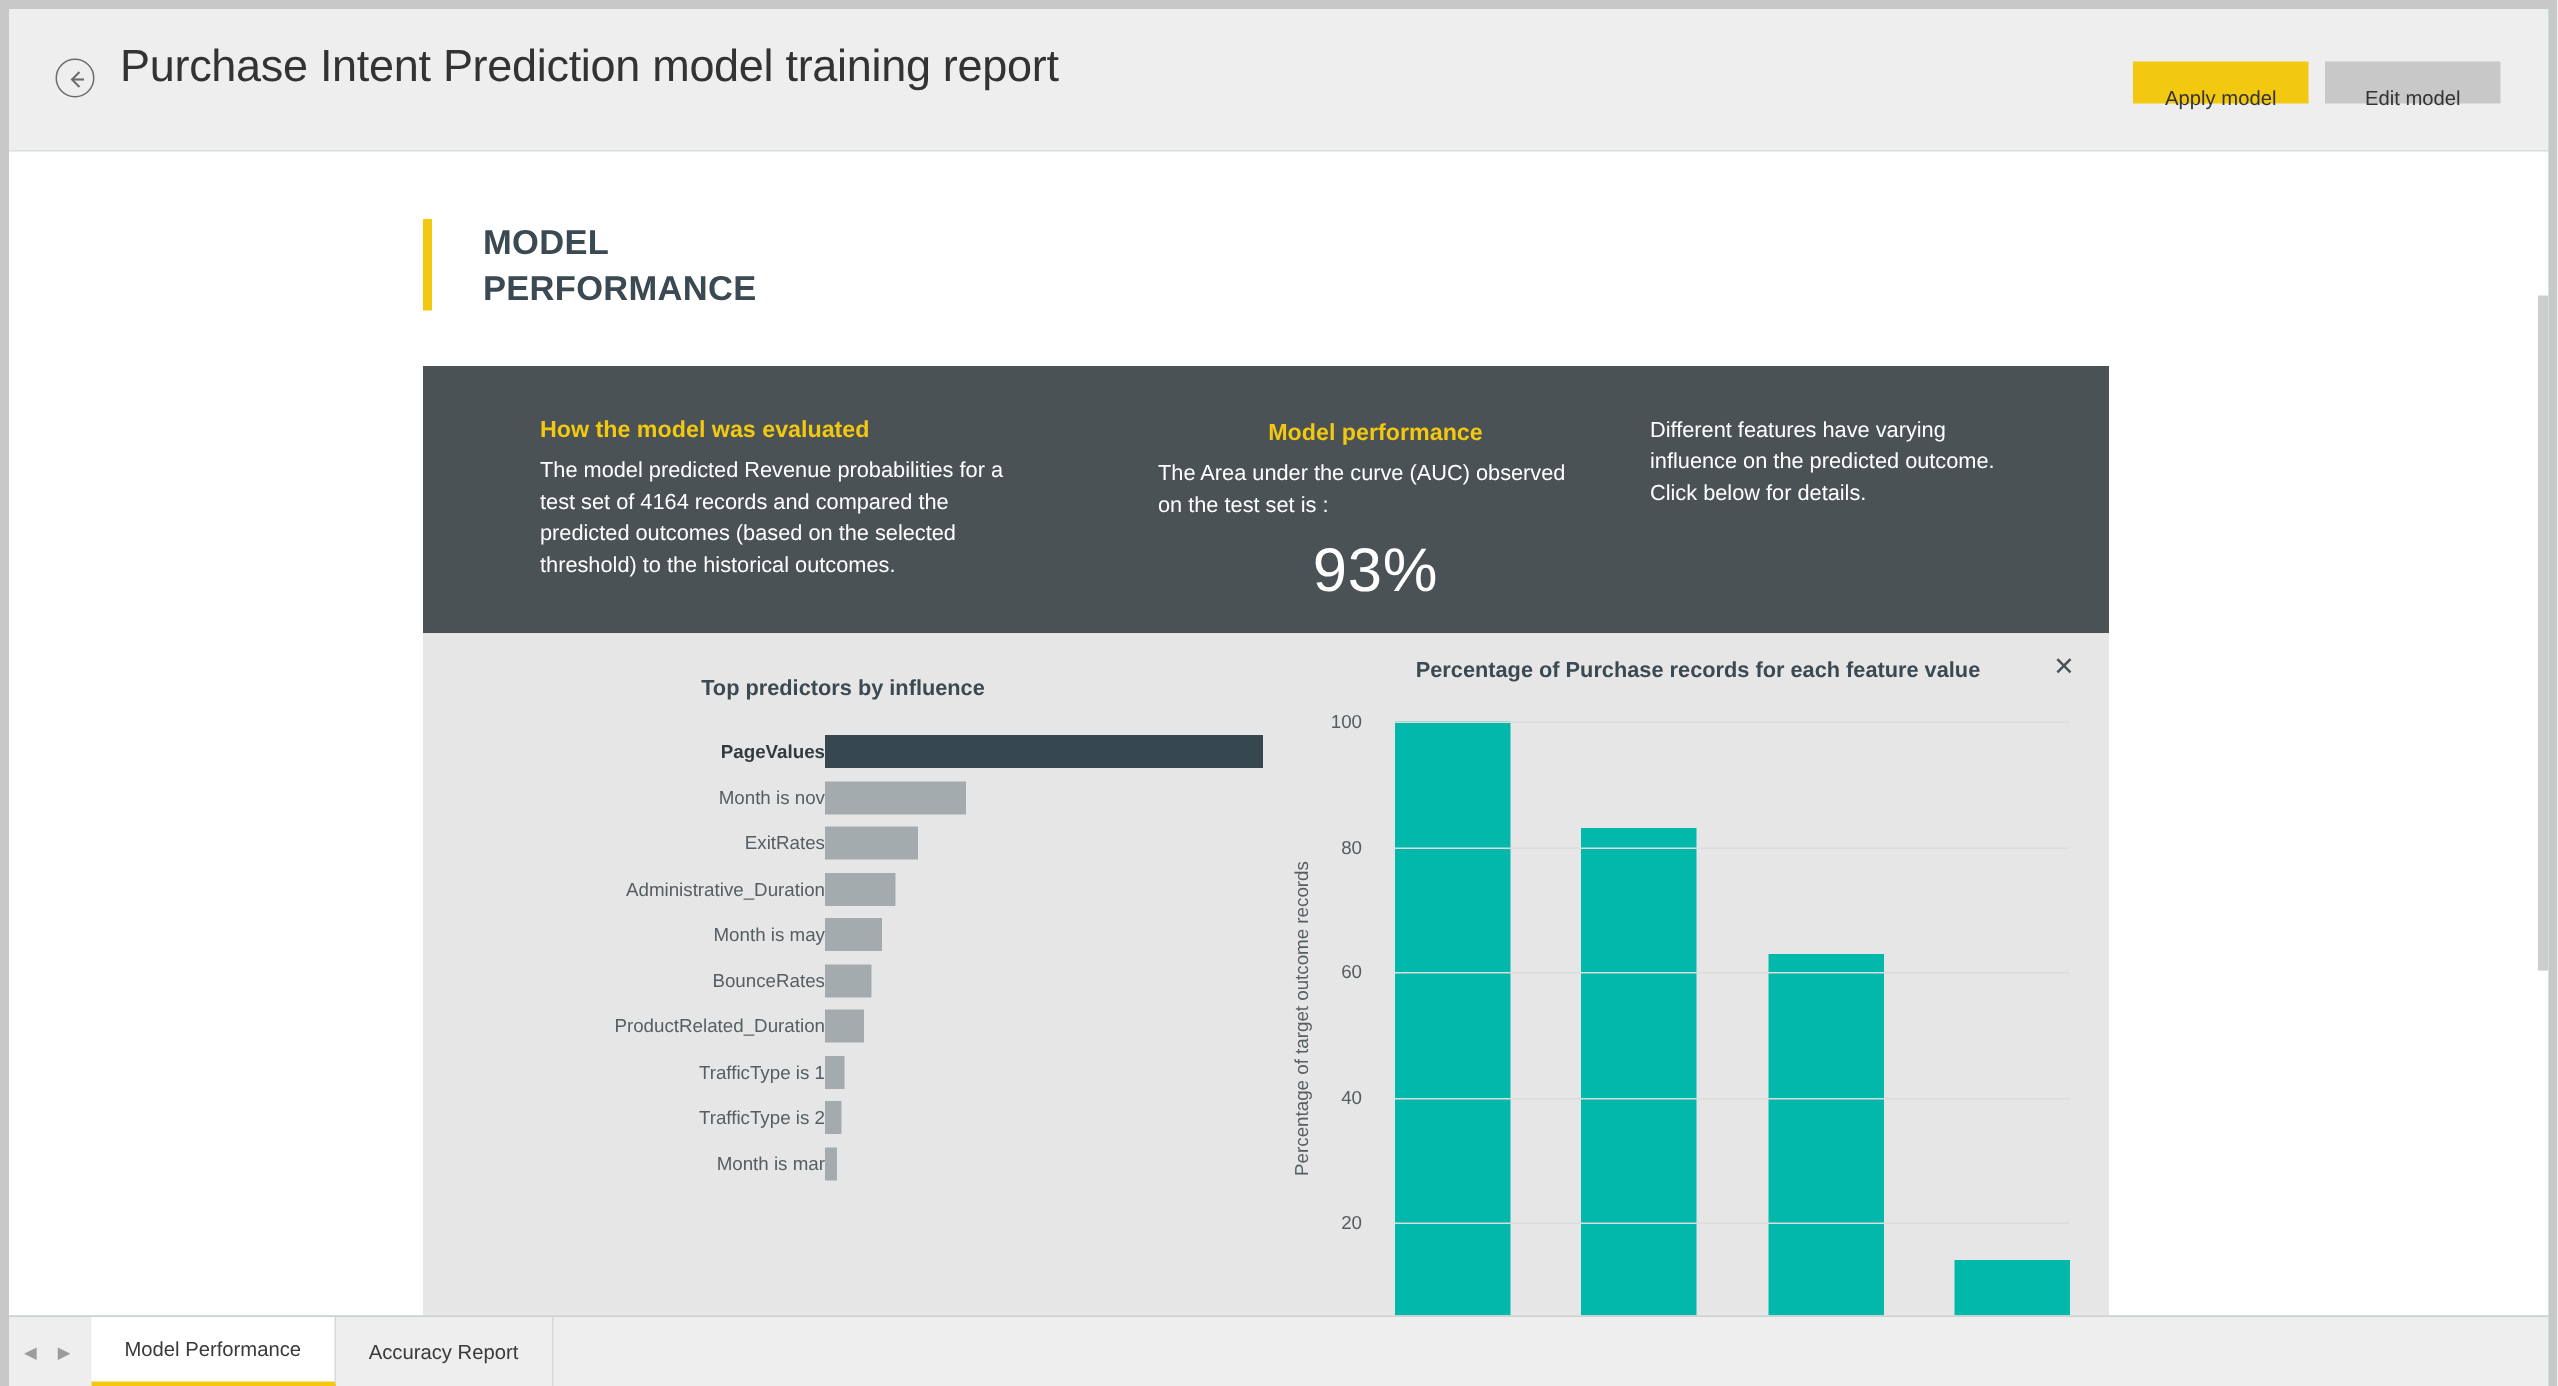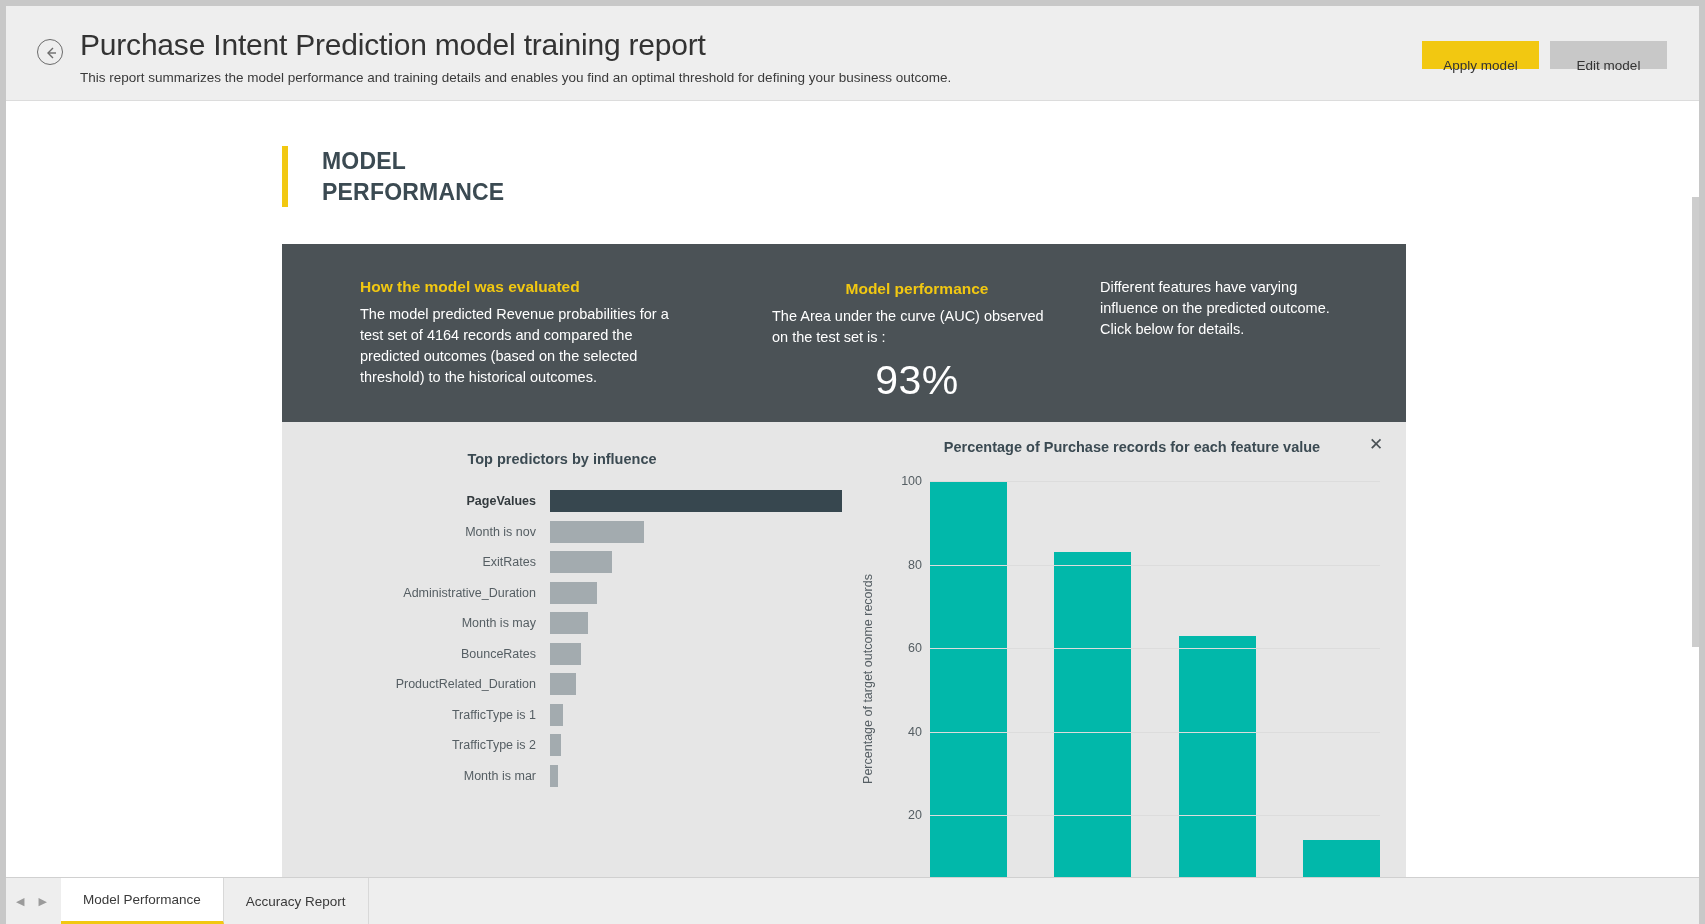--- a/index.html
+++ b/index.html
@@ -196,21 +196,20 @@
   }
   .left-row {
     display: flex;
     align-items: center;
     height: 30.5px;
     margin-bottom: 0px;
   }
   .left-label {
     width: 268px;
     text-align: right;
-    padding-right: 14px;
     font-size: 12.5px;
     color: #555e63;
     white-space: nowrap;
     overflow: hidden;
   }
   .left-row.top .left-label { font-weight: bold; color: #333a3e; }
   .left-barwrap { flex: 1 1 auto; height: 22px; position: relative; }
   .left-bar {
     height: 22px;
     background: #a3abaf;
@@ -237,21 +236,21 @@
     text-align: center;
   }
   #plot {
     position: absolute;
     left: 88px; top: 59px;
     width: 450px; height: 418px;
   }
   .ytick {
     position: absolute;
     right: 100%;
-    margin-right: 8px;
+    margin-right: 22px;
     font-size: 12.5px;
     color: #555e63;
     transform: translateY(-50%);
     white-space: nowrap;
     text-align: right;
   }
   .gridline {
     position: absolute;
     left: 0; right: 0;
     height: 1px;
@@ -328,21 +327,20 @@
 
     <div id="header">
       <div id="back-btn">
         <svg width="18" height="18" viewBox="0 0 18 18" aria-hidden="true">
           <path d="M11 4 L6 9 L11 14" fill="none" stroke="#6b6b6b" stroke-width="1.4"></path>
           <path d="M6 9 H14" fill="none" stroke="#6b6b6b" stroke-width="1.4"></path>
         </svg>
       </div>
       <div id="title-block">
         <div id="page-title">Purchase Intent Prediction model training report</div>
-        <div id="page-subtitle">This report summarizes the model performance and training details and enables you find an optimal threshold for defining your business outcome.</div>
       </div>
       <div id="header-actions">
         <button class="hdr-btn primary">Apply model</button>
         <button class="hdr-btn secondary">Edit model</button>
       </div>
     </div>
 
     <div id="canvas">
 
       <div id="section-heading">

